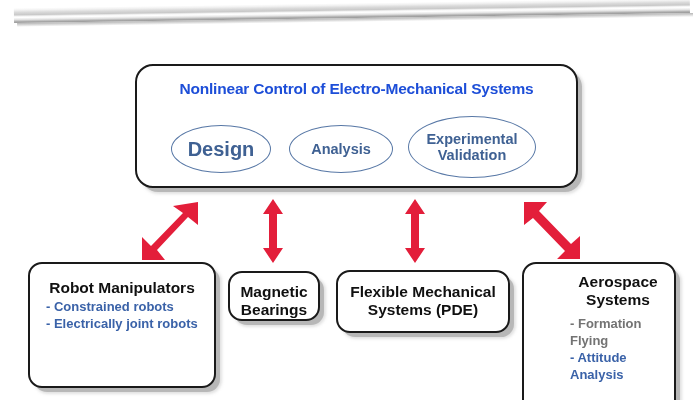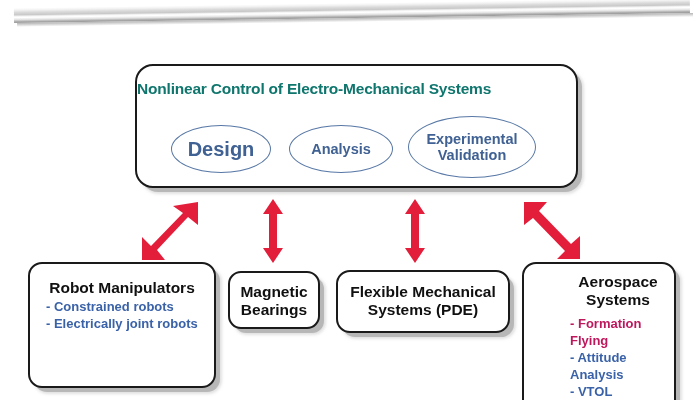--- a/index.html
+++ b/index.html
@@ -73,24 +73,24 @@
     left: 135px;
     top: 64px;
     width: 443px;
     height: 124px;
     border-radius: 18px;
   }
   #main-title {
     position: absolute;
     left: 0; right: 0;
     top: 14px;
-    text-align: left;
+    text-align: center;
     font-size: 15.5px;
     font-weight: bold;
-    color: #0f766e;
+    color: #1d4ed8;
     letter-spacing: -0.2px;
   }
 
   .ellipse {
     position: absolute;
     box-sizing: border-box;
     border: 1.6px solid #5878a6;
     border-radius: 50%;
     color: #3f6193;
     font-weight: bold;
@@ -103,21 +103,21 @@
   }
   #ell-design   { left: 34px;  top: 59px; width: 100px; height: 48px; font-size: 20px; }
   #ell-analysis { left: 152px; top: 59px; width: 104px; height: 48px; font-size: 14.5px; }
   #ell-exp      { left: 271px; top: 50px; width: 128px; height: 62px; font-size: 14.5px; }
 
   
   #box-robot {
     left: 28px;  top: 262px; width: 188px; height: 126px;
   }
   #box-magnetic {
-    left: 228px; top: 271px; width: 92px;  height: 58px; border-radius: 13px;
+    left: 228px; top: 271px; width: 92px;  height: 50px;
   }
   #box-flexible {
     left: 336px; top: 270px; width: 174px; height: 63px;
   }
   #box-aero {
     left: 522px; top: 262px; width: 154px; height: 158px; padding-left: 38px;
   }
 
   .box-heading {
     text-align: center;
@@ -130,21 +130,21 @@
   .bullets {
     margin: 0;
     padding: 0;
     list-style: none;
     font-size: 13px;
     font-weight: bold;
     color: #3a62a8;
     line-height: 1.30;
   }
   .bullets li { white-space: normal; }
-  .bullets li.highlight { color: #be185d; }
+  .bullets li.highlight { color: #737373; }
 
   #box-robot .box-heading { margin-top: 15px; }
   #box-robot .bullets     { margin-top: 2px; padding-left: 16px; }
 
   #box-aero .box-heading  { margin-top: 9px; }
   #box-aero .bullets      { margin-top: 8px; padding-left: 8px; }
 
   #box-magnetic .box-heading { margin-top: 10px; }
   #box-flexible .box-heading { margin-top: 11px; }
 
@@ -222,17 +222,16 @@
 
   <div class="box" id="box-flexible">
     <div class="box-heading">Flexible Mechanical Systems (PDE)</div>
   </div>
 
   <div class="box" id="box-aero">
     <div class="box-heading">Aerospace Systems</div>
     <ul class="bullets">
       <li class="highlight">- Formation Flying</li>
       <li>- Attitude Analysis</li>
-      <li>- VTOL</li>
     </ul>
   </div>
 
 </div>
 
 </body></html>

